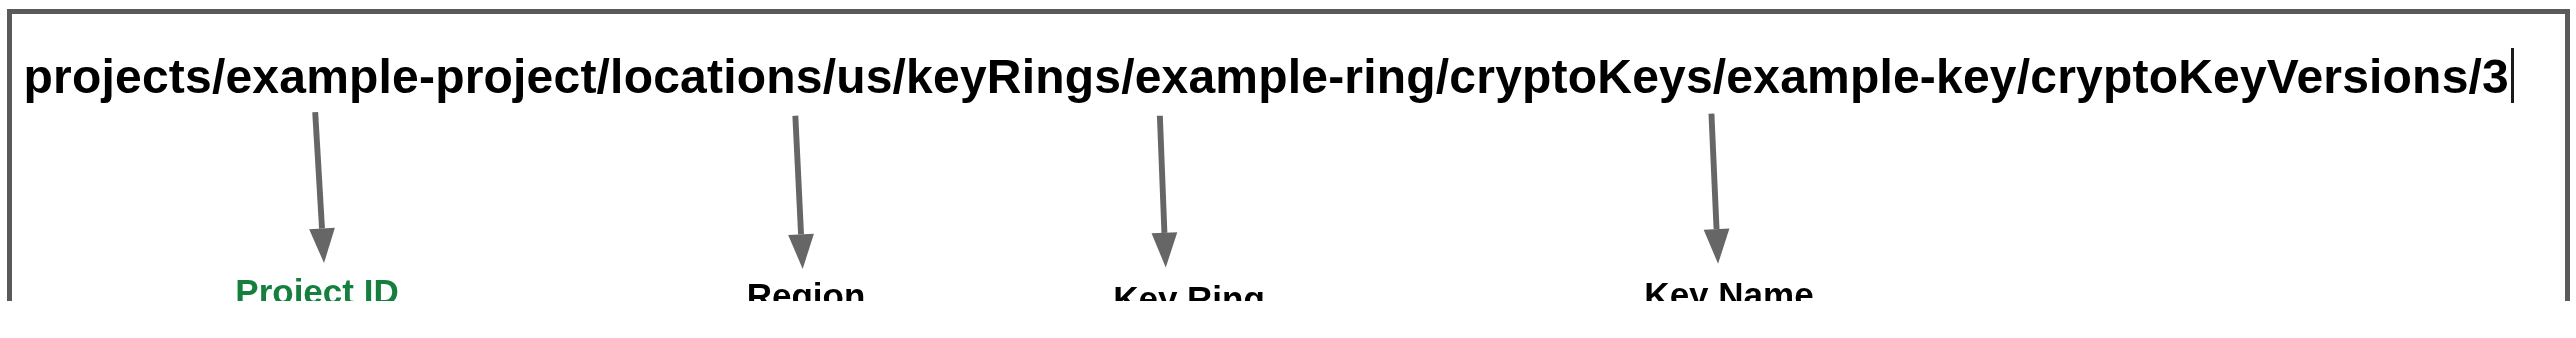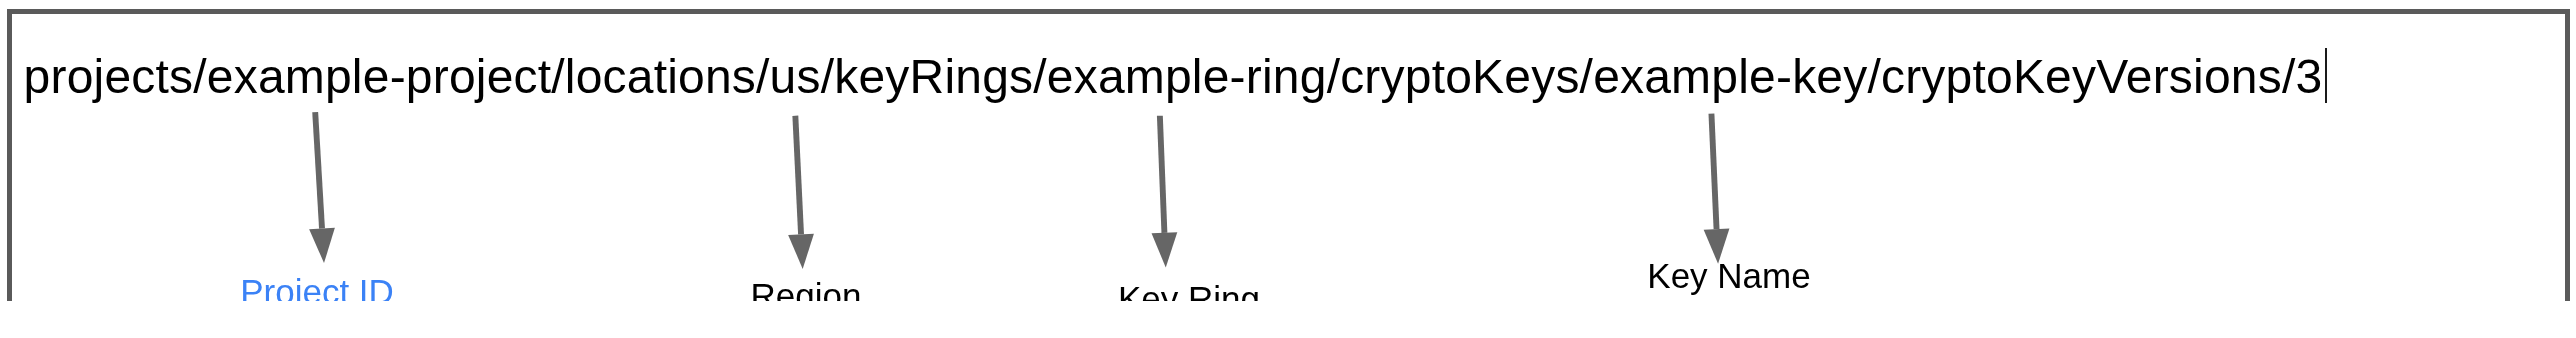--- a/index.html
+++ b/index.html
@@ -7,20 +7,21 @@
     padding: 0;
     background: #ffffff;
   }
   .canvas {
     position: relative;
     width: 2576px;
     height: 301px;
     background: #ffffff;
     font-family: "Liberation Sans", sans-serif;
     overflow: hidden;
+    font-weight: bold;
   }
   .frame {
     position: absolute;
     left: 7.4px;
     top: 8.8px;
     width: 2563px;
     height: 320px;
     box-sizing: border-box;
     border: 5.9px solid #5a5a5a;
     background: #ffffff;
@@ -60,21 +61,21 @@
     transform: translateX(-50%);
     font-size: 35px;
     line-height: 35px;
     color: #000000;
     white-space: nowrap;
     z-index: 2;
   }
   #label-project-id { left: 317px;  top: 274px; }
   #label-region     { left: 806px; top: 278px; }
   #label-key-ring   { left: 1189px; top: 281px; }
-  #label-key-name   { left: 1729px; top: 258px; }
+  #label-key-name   { left: 1729px; top: 277px; }
 </style>
 </head>
 <body>
 
 <div class="canvas">
   <div class="frame" style="border-color: rgb(90, 90, 90);"></div>
 
   <div class="path-line">
     <span class="path-text" style="color: rgb(0, 0, 0);">projects/example-project/locations/us/keyRings/example-ring/cryptoKeys/example-key/cryptoKeyVersions/3</span><span class="caret"></span>
   </div>
@@ -91,21 +92,21 @@
       <g>
         <line x1="1575" y1="157" x2="1581.1761320997268" y2="316.03540156796447" stroke="#666666" stroke-width="8"></line>
         <polygon points="1583,363 1563.6893135346072,316.7145013180662 1598.6629506648464,315.35630181786274" fill="#666666"></polygon>
       </g>
       <g>
         <line x1="2324" y1="154" x2="2330.9284855716737" y2="311.0456729579346" stroke="#666666" stroke-width="8"></line>
         <polygon points="2333,358 2313.4454914602666,311.81698152167314 2348.411479683081,310.274364394196" fill="#666666"></polygon>
       </g>
     </svg>
 
-  <div class="annotation-label" id="label-project-id" style="color: #3b82f6;">Project ID</div>
+  <div class="annotation-label" id="label-project-id" style="color: #15803d;">Project ID</div>
 
   <div class="annotation-label" id="label-key-ring" style="color: rgb(0, 0, 0);">Key Ring</div>
 
   <div class="annotation-label" id="label-region" style="color: rgb(0, 0, 0);">Region</div>
 
   <div class="annotation-label" id="label-key-name" style="color: rgb(0, 0, 0);">Key Name</div>
 </div>
 
 
 </body></html>

